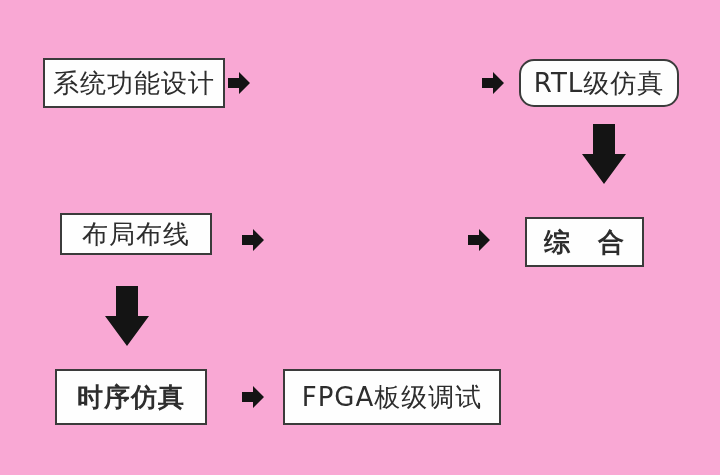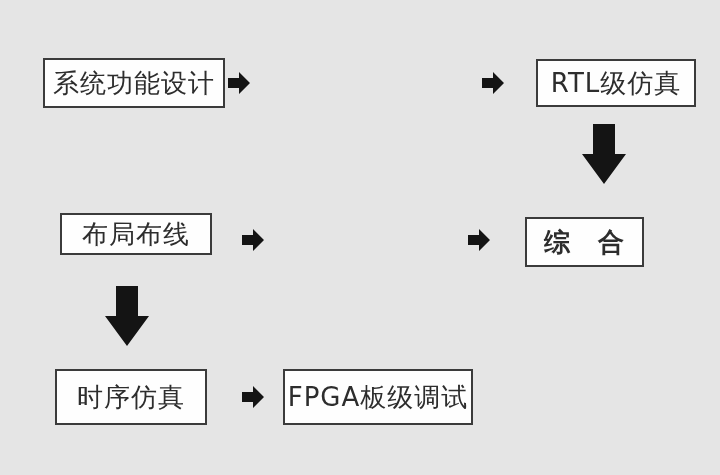--- a/index.html
+++ b/index.html
@@ -4,47 +4,47 @@
 <style>
   html,body{margin:0;padding:0;}
   body{
     width:720px;height:475px;
     background:#fdfdfd;
     font-family:"DejaVu Sans","Liberation Sans",sans-serif;
     overflow:hidden;
   }
   .canvas{
     position:relative;width:720px;height:475px;
-    background:#e5e5e5;
+    background:#f9a8d4;
   }
   .node{
     position:absolute;
     box-sizing:border-box;
     border:2px solid #3b3b3b;
     background:#fefefe;
     color:#2d2d2d;
     display:flex;align-items:center;justify-content:center;
     font-size:26px;
     line-height:1;
     white-space:nowrap;
     letter-spacing:1px;
   }
   .arrow{position:absolute;display:block;}
   .arrow svg{display:block;}
   
   #b1{left:43px;top:58px;width:182px;height:50px;}
   #b2{left:265px;top:58px;width:203px;height:50px;}
-  #b3{left:536px;top:59px;width:160px;height:48px;}
+  #b3{left:519px;top:59px;width:160px;height:48px;border-radius:15px;}
   
   #b4{left:60px;top:213px;width:152px;height:42px;}
   #b5{left:295px;top:213px;width:147px;height:54px;}
   #b6{left:525px;top:217px;width:119px;height:50px;font-weight:bold;}
   
-  #b7{left:55px;top:369px;width:152px;height:56px;}
-  #b8{left:283px;top:369px;width:190px;height:56px;}
+  #b7{left:55px;top:369px;width:152px;height:56px;font-weight:bold;}
+  #b8{left:283px;top:369px;width:218px;height:56px;}
   
   #a1{left:228px;top:72px;}
   #a2{left:482px;top:72px;}
   #a3{left:242px;top:229px;}
   #a4{left:468px;top:229px;}
   #a5{left:242px;top:386px;}
   
   #a6{left:582px;top:124px;}
   #a7{left:105px;top:286px;}
 </style>

